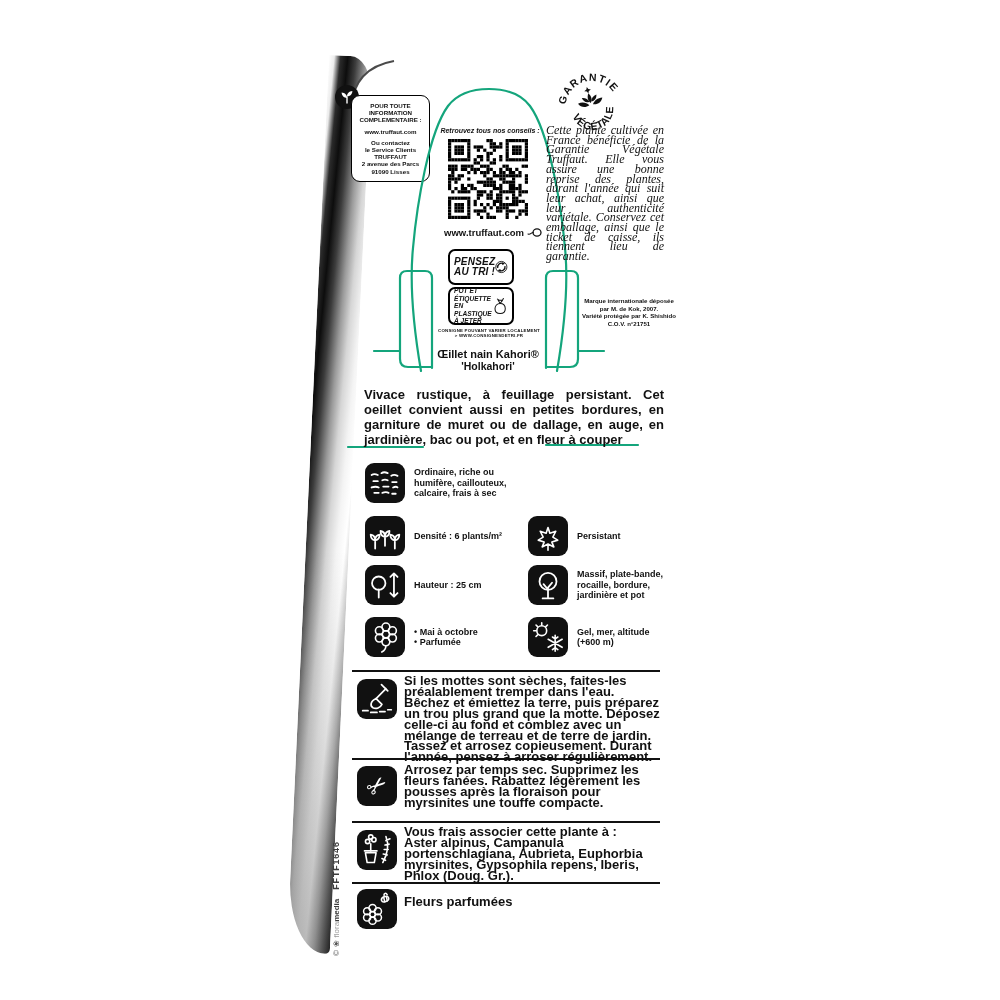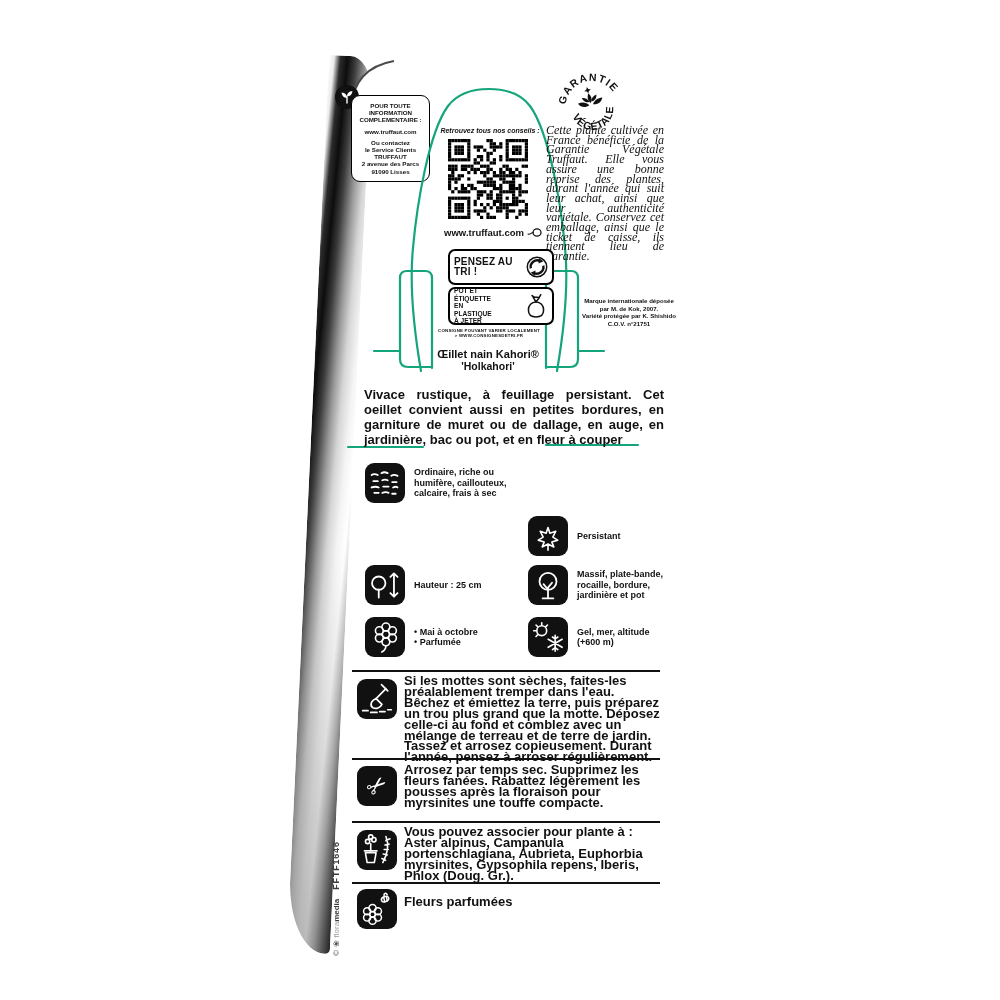--- a/index.html
+++ b/index.html
@@ -29,22 +29,22 @@
   #qr-caption{left:440px;top:127px;width:100px;text-align:center;font-size:7px;
     font-style:italic;font-weight:600;}
   #qr-box{left:448px;top:139px;width:80px;height:80px;}
   #url-row{left:441px;top:227px;width:104px;display:flex;align-items:center;justify-content:center;gap:2px;}
   #url-row .url{font-size:9.5px;font-weight:bold;}
 
   #badge{left:556px;top:69px;}
   #garantie-text{left:546px;top:126px;width:118px;font-family:Liberation Serif, serif;
     font-style:italic;font-size:12px;line-height:9.7px;text-align:justify;text-align-last:justify;}
 
-  .tri-box{left:448px;width:106px;border:2px solid #000;border-radius:7px;background:#fff;
-    display:flex;align-items:center;justify-content:space-between;padding:3px 4px;box-sizing:border-box;}
+  .tri-box{left:448px;width:66px;border:2px solid #000;border-radius:7px;background:#fff;
+    display:flex;align-items:center;justify-content:space-between;padding:3px 4px;box-sizing:border-box;font-style:italic;}
   #tri-box-1{top:249px;height:36px;}
   #tri-box-2{top:287px;height:38px;}
   #tri-box-1 .t{font-size:10px;font-weight:900;line-height:10.5px;letter-spacing:.2px;}
   #tri-box-2 .t{font-size:6.6px;font-weight:900;line-height:7.4px;}
   #consigne{left:437px;top:328px;width:104px;text-align:center;font-size:4.4px;line-height:5.4px;
     font-weight:600;letter-spacing:.2px;}
 
   #plant-name{left:397px;top:348px;width:182px;text-align:center;font-weight:800;}
   #plant-name .n1{font-size:11px;}
   #plant-name .n2{font-size:10.5px;}
@@ -506,20 +506,30 @@
   <div id="description" class="abs">Vivace rustique, à feuillage persistant. Cet oeillet convient aussi en petites bordures, en garniture de muret ou de dallage, en auge, en jardinière, bac ou pot, et en fleur à couper</div>
 
   <div class="grid-cell c1" style="top:463px">
     <div class="picto">
       <svg width="34" height="34" viewBox="0 0 38 38">
         <path d="M4 10c3-2 5-1 7 0M15 8c3-2 5-1 7 0M26 11c3-2 5-1 7 0M6 17h5M16 16c2-1 4-1 6 0M27 18h5M4 24c3-1 6-1 8 0M17 23h6M28 24c2-1 4-1 5 0M7 30h5M16 30c3-1 5-1 7 0M27 31h4"></path>
       </svg>
     </div>
     <div class="lbl">Ordinaire, riche ou humifère, caillouteux, calcaire, frais à sec</div>
   </div>
+  <div class="grid-cell c1" style="top:516px">
+    <div class="picto">
+      <svg width="34" height="34" viewBox="0 0 38 38">
+        <path d="M8 33v-9M8 24c-3.4-.6-5-3.4-5-6.6 3 .4 5 3 5 6.6zM8 24c3.4-.6 5-3.4 5-6.6-3 .4-5 3-5 6.6z"></path>
+        <path d="M19 30V20M19 20c-3.4-.6-5-3.4-5-6.6 3 .4 5 3 5 6.6zM19 20c3.4-.6 5-3.4 5-6.6-3 .4-5 3-5 6.6z"></path>
+        <path d="M30 33v-9M30 24c-3.4-.6-5-3.4-5-6.6 3 .4 5 3 5 6.6zM30 24c3.4-.6 5-3.4 5-6.6-3 .4-5 3-5 6.6z"></path>
+      </svg>
+    </div>
+    <div class="lbl">Densité : 6 plants/m²</div>
+  </div>
   <div class="grid-cell c2" style="top:516px">
     <div class="picto">
       <svg width="34" height="34" viewBox="0 0 38 38" style="stroke-width:1.8">
         <path d="M19 35v-7M19 28l-6.5 3.2 2.2-5.4-6.6-2.2 5.5-3.3-3.3-6.6 6.6 2.2L19 9.6l2.1 6.3 6.6-2.2-3.3 6.6 5.5 3.3-6.6 2.2 2.2 5.4z"></path>
       </svg>
     </div>
     <div class="lbl">Persistant</div>
   </div>
   <div class="grid-cell c1" style="top:565px">
     <div class="picto">
@@ -590,21 +600,21 @@
     <svg width="34" height="34" viewBox="0 0 38 38" style="stroke-width:1.8">
       <path d="M6 22h12l-2 11H8zM5 20h14"></path>
       <path d="M12 20v-8"></path>
       <circle cx="8.5" cy="9.5" r="2.4"></circle>
         <circle cx="15.5" cy="7.5" r="2.4"></circle>
         <circle cx="12" cy="4.5" r="2.4"></circle>
       <path d="M29 4c3.5 9 1.5 20-3.5 29M29 8.5l4.5-2M28 13.5l4.5-1M27 18.5h4.5M26 23.5l4.5 1M24.5 28.5l4 2"></path>
     </svg>
   </div>
   <div class="sect-text" style="top:827px">
-    <div>Vous pouvez associer pour plante à :</div>
+    <div>Vous frais associer cette plante à :</div>
     <div>Aster alpinus, Campanula portenschlagiana, Aubrieta, Euphorbia myrsinites, Gypsophila repens, Iberis, Phlox (Doug. Gr.).</div>
   </div>
 
   <div class="sep abs" style="top:882px"></div>
   <div class="sect-icon picto" style="top:889px">
     <svg width="34" height="34" viewBox="0 0 38 38" style="stroke-width:1.7">
       <circle cx="14" cy="25" r="3.2"></circle>
       <circle cx="14" cy="18" r="4"></circle>
         <circle cx="20" cy="21.5" r="4"></circle>
         <circle cx="20" cy="28.5" r="4"></circle>

